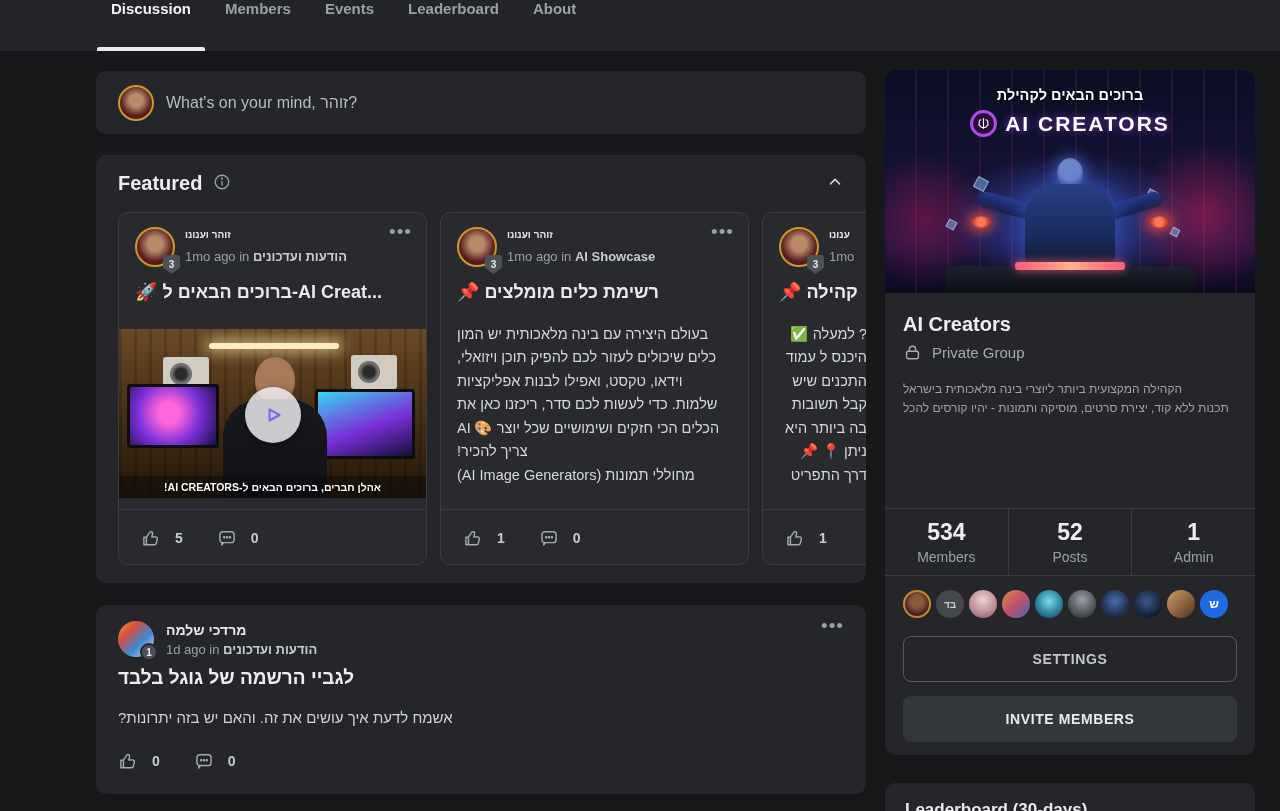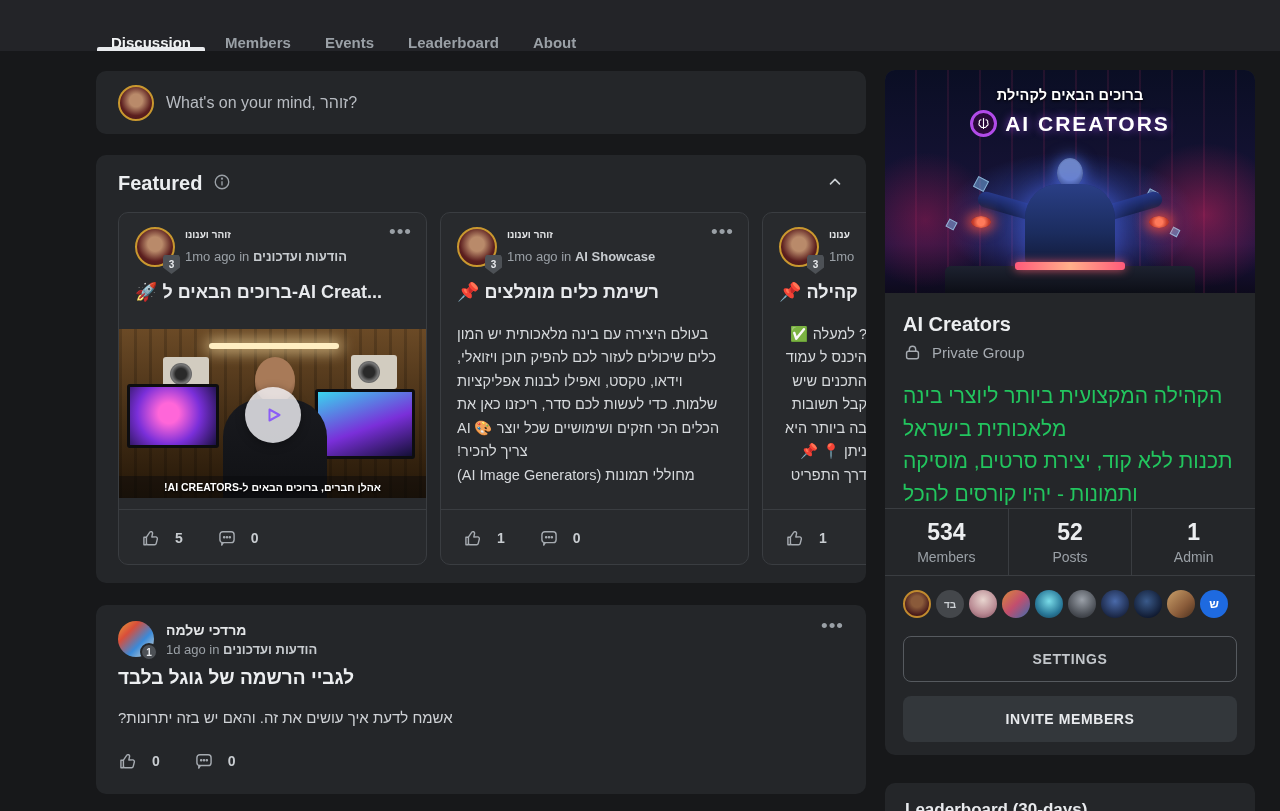--- a/index.html
+++ b/index.html
@@ -1,21 +1,21 @@
 <!DOCTYPE html>
 <html><head>
 <meta charset="utf-8">
 <style>
   * { margin:0; padding:0; box-sizing:border-box; }
   html,body { width:1280px; height:811px; overflow:hidden; background:#17181a;
     font-family:"Liberation Sans","DejaVu Sans",sans-serif; }
   
   .nav { position:absolute; top:0; left:0; width:1280px; height:51px; background:#232428;
          display:flex; align-items:stretch; padding-left:97px; gap:6px; }
-  .tab { position:relative; display:flex; align-items:flex-end; padding:0 14px; font-size:15px;
+  .tab { position:relative; display:flex; align-items:flex-start; padding:0 14px; font-size:15px;
          font-weight:600; color:#9aa0a6; cursor:pointer; }
   .tab.active { color:#f1f3f4; }
   .tab.active::after { content:""; position:absolute; left:0; right:0; bottom:0; height:4px;
          background:#e8eaed; border-radius:2px 2px 0 0; }
   
   .card { position:absolute; background:#242629; border-radius:10px; }
   
   .composer { left:96px; top:71px; width:770px; height:63px; display:flex; align-items:center; padding:0 22px; cursor:text; }
   .avatar { border-radius:50%; flex:none; }
   .av-owner { width:36px; height:36px; border:2px solid #c9982f;
@@ -115,22 +115,22 @@
       background:linear-gradient(90deg,#ff5a7a,#ffb08a,#ff5a7a); box-shadow:0 0 10px rgba(255,90,110,.8); }
   .ban-l1 { position:absolute; left:0; right:0; top:17px; text-align:center; font-size:14.5px; font-weight:700;
       color:#fff; text-shadow:0 1px 3px #000; }
   .ban-logo { position:absolute; left:0; right:0; top:40px; display:flex; align-items:center; justify-content:center; gap:8px; }
   .brain { width:27px; height:27px; border-radius:50%; border:3px solid #b14be8; background:#2a0a3a;
       display:flex; align-items:center; justify-content:center; }
   .ban-l2 { font-size:21px; font-weight:800; letter-spacing:2px; color:#fff; text-shadow:0 0 8px rgba(170,80,255,.7); }
   .grp-name { position:absolute; left:18px; top:243px; font-size:20px; font-weight:700; color:#eceef0; }
   .privacy { position:absolute; left:18px; top:273px; display:flex; align-items:center; gap:10px;
       color:#a6abb1; font-size:15px; }
-  .desc { position:absolute; left:18px; right:18px; top:310px; font-size:21px; line-height:1.55;
-      color:#22c55e; white-space:pre-line; text-align:left; }
+  .desc { position:absolute; left:18px; right:18px; top:310px; font-size:12px; line-height:1.55;
+      color:#a3a3a3; white-space:pre-line; text-align:left; }
   .hr1 { position:absolute; left:0; right:0; top:438px; height:1px; background:#3a3d41; }
   .stats { position:absolute; left:0; right:0; top:439px; height:66px; display:flex; }
   .stat { flex:1; display:flex; flex-direction:column; align-items:center; justify-content:center; gap:3px; }
   .stat + .stat { border-left:1px solid #3a3d41; }
   .stat .v { font-size:23px; font-weight:700; color:#eceef0; }
   .stat .l { font-size:14px; color:#9aa0a6; }
   .hr2 { position:absolute; left:0; right:0; top:505px; height:1px; background:#3a3d41; }
   .avrow { position:absolute; left:18px; top:520px; display:flex; gap:5px; }
   .sav { width:28px; height:28px; border-radius:50%; display:flex; align-items:center; justify-content:center;
       font-size:10px; font-weight:700; color:#cdd1d5; }

